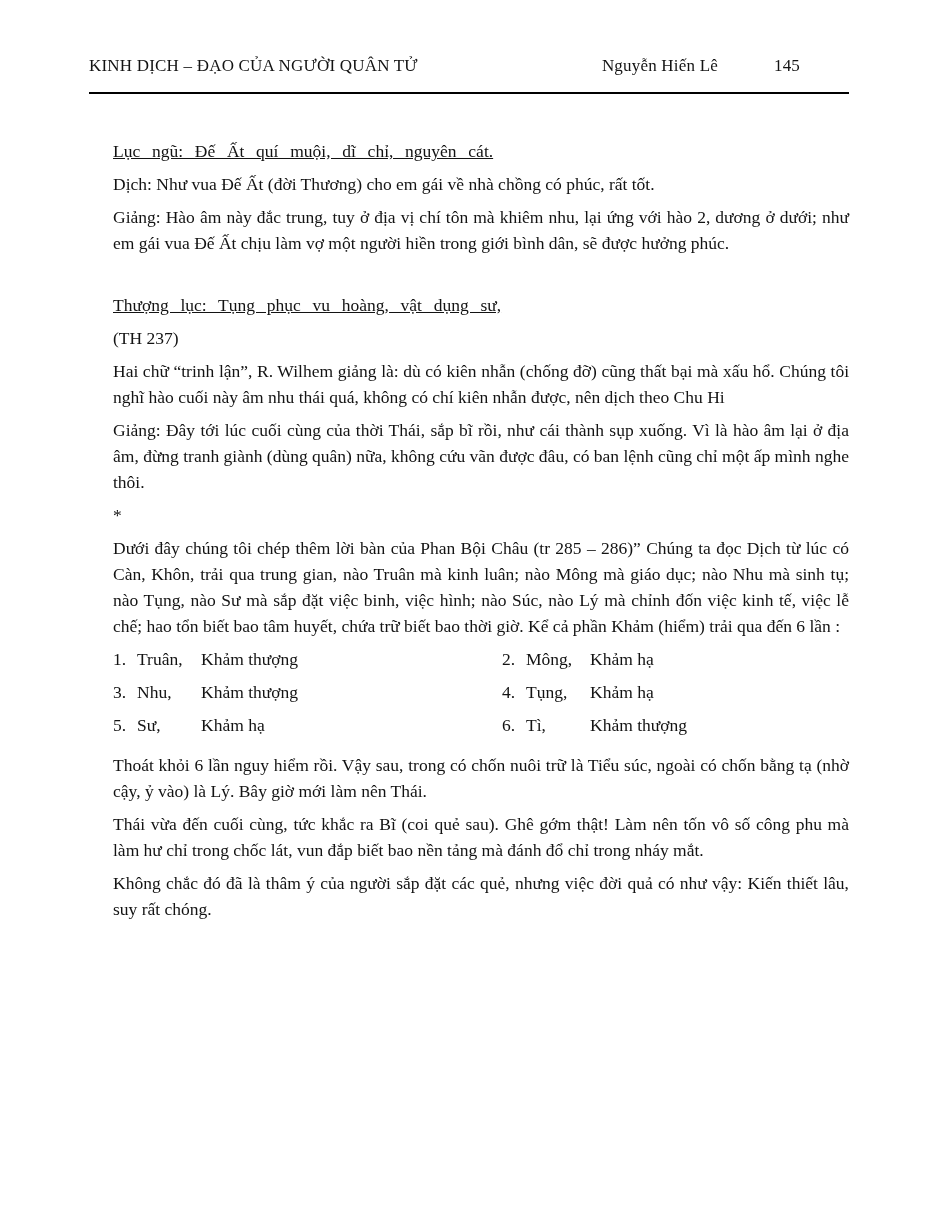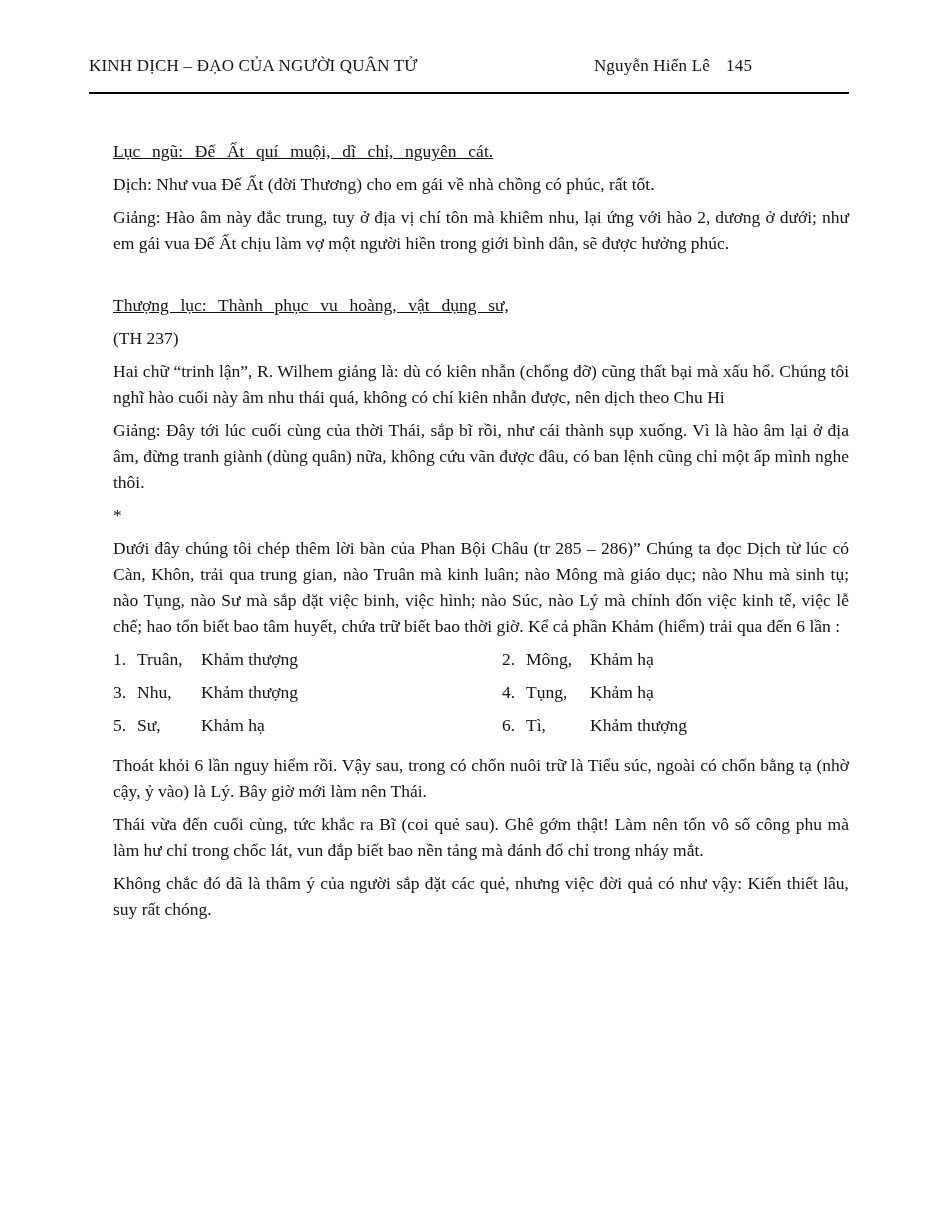--- a/index.html
+++ b/index.html
@@ -21,25 +21,25 @@
     display: flex;
     align-items: baseline;
     font-size: 17px;
     letter-spacing: 0.2px;
     white-space: nowrap;
   }
   .running-header .book-title {
     flex: 1;
   }
   .running-header .author {
-    margin-right: 16px;
+    margin-right: 8px;
   }
   .running-header .page-num {
     width: 122px;
-    text-align: left;
+    text-align: center;
   }
   .header-rule {
     margin: 16px 86px 0 89px;
     height: 0;
     border: none;
     border-top: 2.5px solid #000;
   }
   .body-text {
     margin: 44px 86px 0 113px;
     font-size: 17.5px;
@@ -97,21 +97,21 @@
   </div>
 
   <hr class="header-rule">
 
   <div class="body-text">
 
     <p class="spaced">Lục ngũ:  Đế  Ất  quí  muội,  dĩ  chỉ,  nguyên  cát.</p>
     <p class="left-align">Dịch:  Như vua Đế Ất (đời Thương) cho em gái về nhà chồng có phúc, rất tốt.</p>
     <p>Giảng: Hào âm này đắc trung, tuy ở địa vị chí tôn mà khiêm nhu, lại ứng với hào 2, dương ở dưới; như em gái vua Đế Ất chịu làm vợ một người hiền trong giới bình dân, sẽ được hưởng phúc.</p>
 
-    <p class="spaced gap-before">Thượng lục:  Thành  phục  vu  hoàng,  vật  dụng  sư,</p>
+    <p class="spaced gap-before">Thượng lục:  Tụng  phục  vu  hoàng,  vật  dụng  sư,</p>
     <p class="left-align">(TH 237)</p>
     <p>Hai chữ “trinh lận”, R. Wilhem giảng là: dù có kiên nhẫn (chống đỡ) cũng thất bại mà xấu hổ. Chúng tôi nghĩ hào cuối này âm nhu thái quá, không có chí kiên nhẫn được, nên dịch theo Chu Hi</p>
     <p>Giảng: Đây tới lúc cuối cùng của thời Thái, sắp bĩ rồi, như cái thành sụp xuống. Vì là hào âm lại ở địa âm, đừng tranh giành (dùng quân) nữa, không cứu vãn được đâu, có ban lệnh cũng chỉ một ấp mình nghe thôi.</p>
     <p class="left-align">*</p>
     <p>Dưới đây chúng tôi chép thêm lời bàn của Phan Bội Châu (tr 285 – 286)” Chúng ta đọc Dịch từ lúc có Càn, Khôn, trải qua trung gian, nào Truân mà kinh luân; nào Mông mà giáo dục; nào Nhu mà sinh tụ; nào Tụng, nào Sư mà sắp đặt việc binh, việc hình; nào Súc, nào Lý mà chỉnh đốn việc kinh tế, việc lễ chế; hao tổn biết bao tâm huyết, chứa trữ biết bao thời giờ. Kể cả phần Khảm (hiểm) trải qua đến 6 lần :</p>
 
     <div class="hex-list">
       <div class="hex-item">
         <span class="hx-num">1.</span>
         <span class="hx-name">Truân,</span>

